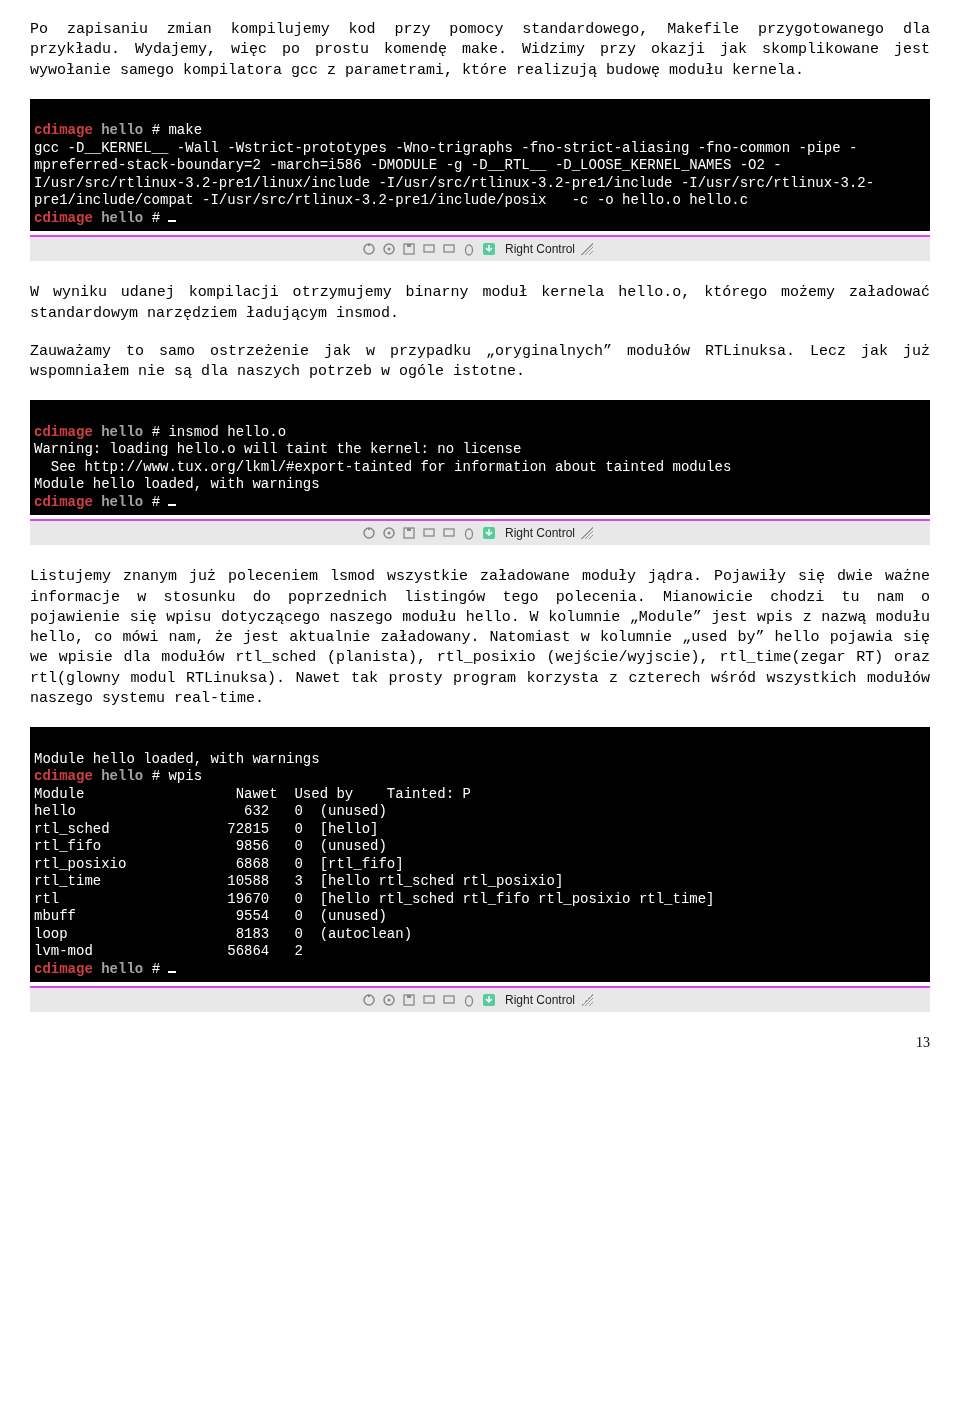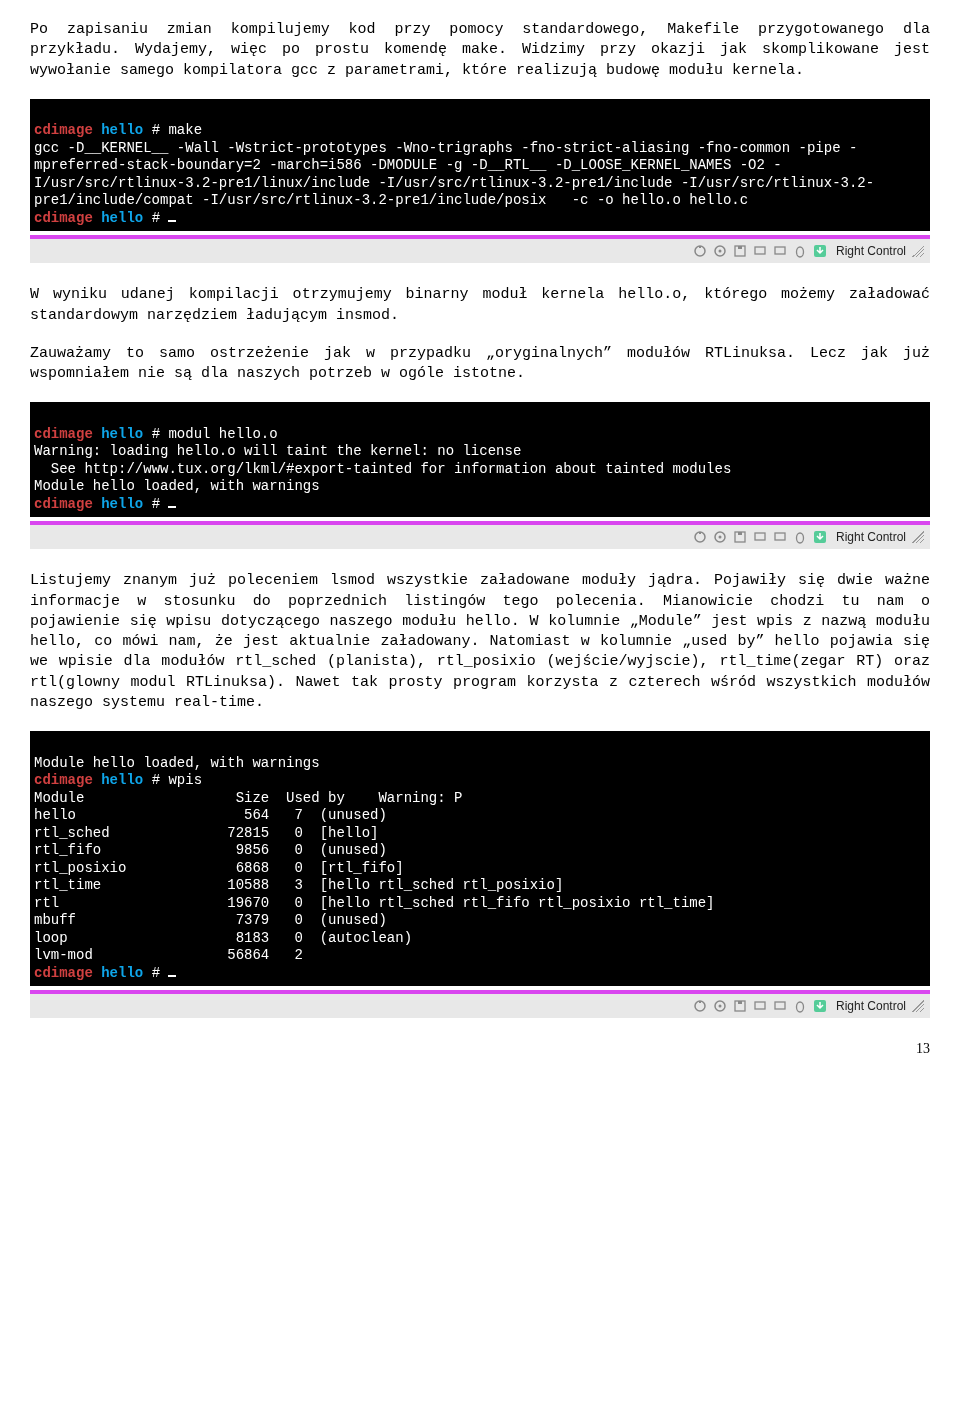--- a/index.html
+++ b/index.html
@@ -21,28 +21,28 @@
     background: #000;
     color: #fff;
     font-family: "Courier New", monospace;
     font-size: 14px;
     padding: 6px 4px 4px 4px;
     margin: 0 0 4px 0;
     line-height: 1.25;
     white-space: pre-wrap;
   }
   .term .host { color: #d04040; font-weight: bold; text-align: right; }
-  .term .dir  { color: #0ea5e9; font-weight: bold; }
+  .term .dir  { color: #a3a3a3; font-weight: bold; }
   .cursor { display:inline-block; width:8px; height:2px; background:#fff; vertical-align:baseline; }
   .vmbar {
     background: #e8e8e8;
-    border-top: 4px solid #d946ef;
+    border-top: 2px solid #d946ef;
     height: 24px;
     display: flex;
-    justify-content: flex-end;
+    justify-content: center;
     align-items: center;
     gap: 4px;
     padding: 0 6px 0 0;
     margin-bottom: 22px;
     font-family: Arial, sans-serif;
     font-size: 12px;
   }
   .vm-icon {
     width: 16px; height: 16px;
     display: inline-flex; align-items: center; justify-content: center;
@@ -105,21 +105,21 @@
       </svg>
     </span>
   <span class="vm-label">Right Control</span>
   <span class="grip"></span>
 </div>
 
 <p class="para">W wyniku udanej kompilacji otrzymujemy binarny moduł kernela hello.o, którego możemy załadować standardowym narzędziem ładującym insmod.</p>
 <p class="para">Zauważamy to samo ostrzeżenie jak w przypadku „oryginalnych” modułów RTLinuksa. Lecz jak już wspomniałem nie są dla naszych potrzeb w ogóle istotne.</p>
 
 <div class="term">
-<span class="host">cdimage</span> <span class="dir">hello</span> # <span>modul hello.o</span>
+<span class="host">cdimage</span> <span class="dir">hello</span> # <span>insmod hello.o</span>
 <span>Warning: loading hello.o will taint the kernel: no license
   See http://www.tux.org/lkml/#export-tainted for information about tainted modules
 Module hello loaded, with warnings</span>
 <span class="host">cdimage</span> <span class="dir">hello</span> # <span class="cursor"></span>
 </div>
 <div class="vmbar">
   <span class="vm-icon">
       <svg width="14" height="14">
         <circle cx="7" cy="7" r="5" fill="none" stroke="#888" stroke-width="1.5"></circle>
         <rect x="6" y="2" width="2" height="2" fill="#888"></rect>
@@ -160,28 +160,28 @@
     </span>
   <span class="vm-label">Right Control</span>
   <span class="grip"></span>
 </div>
 
 <p class="para">Listujemy znanym już poleceniem lsmod wszystkie załadowane moduły jądra. Pojawiły się dwie ważne informacje w stosunku do poprzednich listingów tego polecenia. Mianowicie chodzi tu nam o pojawienie się wpisu dotyczącego naszego modułu hello. W kolumnie „Module” jest wpis z nazwą modułu hello, co mówi nam, że jest aktualnie załadowany. Natomiast w kolumnie „used by” hello pojawia się we wpisie dla modułów rtl_sched (planista), rtl_posixio (wejście/wyjscie), rtl_time(zegar RT) oraz rtl(glowny modul RTLinuksa). Nawet tak prosty program korzysta z czterech wśród wszystkich modułów naszego systemu real-time.</p>
 
 <div class="term">
 <span>Module hello loaded, with warnings</span>
 <span class="host">cdimage</span> <span class="dir">hello</span> # <span>wpis</span>
-<span>Module                  Size  Used by    Warning: P</span>
-<span>hello                    564   7  (unused)</span>
+<span>Module                  Nawet  Used by    Tainted: P</span>
+<span>hello                    632   0  (unused)</span>
 <span>rtl_sched              72815   0  [hello]</span>
 <span>rtl_fifo                9856   0  (unused)</span>
 <span>rtl_posixio             6868   0  [rtl_fifo]</span>
 <span>rtl_time               10588   3  [hello rtl_sched rtl_posixio]</span>
 <span>rtl                    19670   0  [hello rtl_sched rtl_fifo rtl_posixio rtl_time]</span>
-<span>mbuff                   7379   0  (unused)</span>
+<span>mbuff                   9554   0  (unused)</span>
 <span>loop                    8183   0  (autoclean)</span>
 <span>lvm-mod                56864   2</span>
 <span class="host">cdimage</span> <span class="dir">hello</span> # <span class="cursor"></span>
 </div>
 <div class="vmbar">
   <span class="vm-icon">
       <svg width="14" height="14">
         <circle cx="7" cy="7" r="5" fill="none" stroke="#888" stroke-width="1.5"></circle>
         <rect x="6" y="2" width="2" height="2" fill="#888"></rect>
       </svg>

